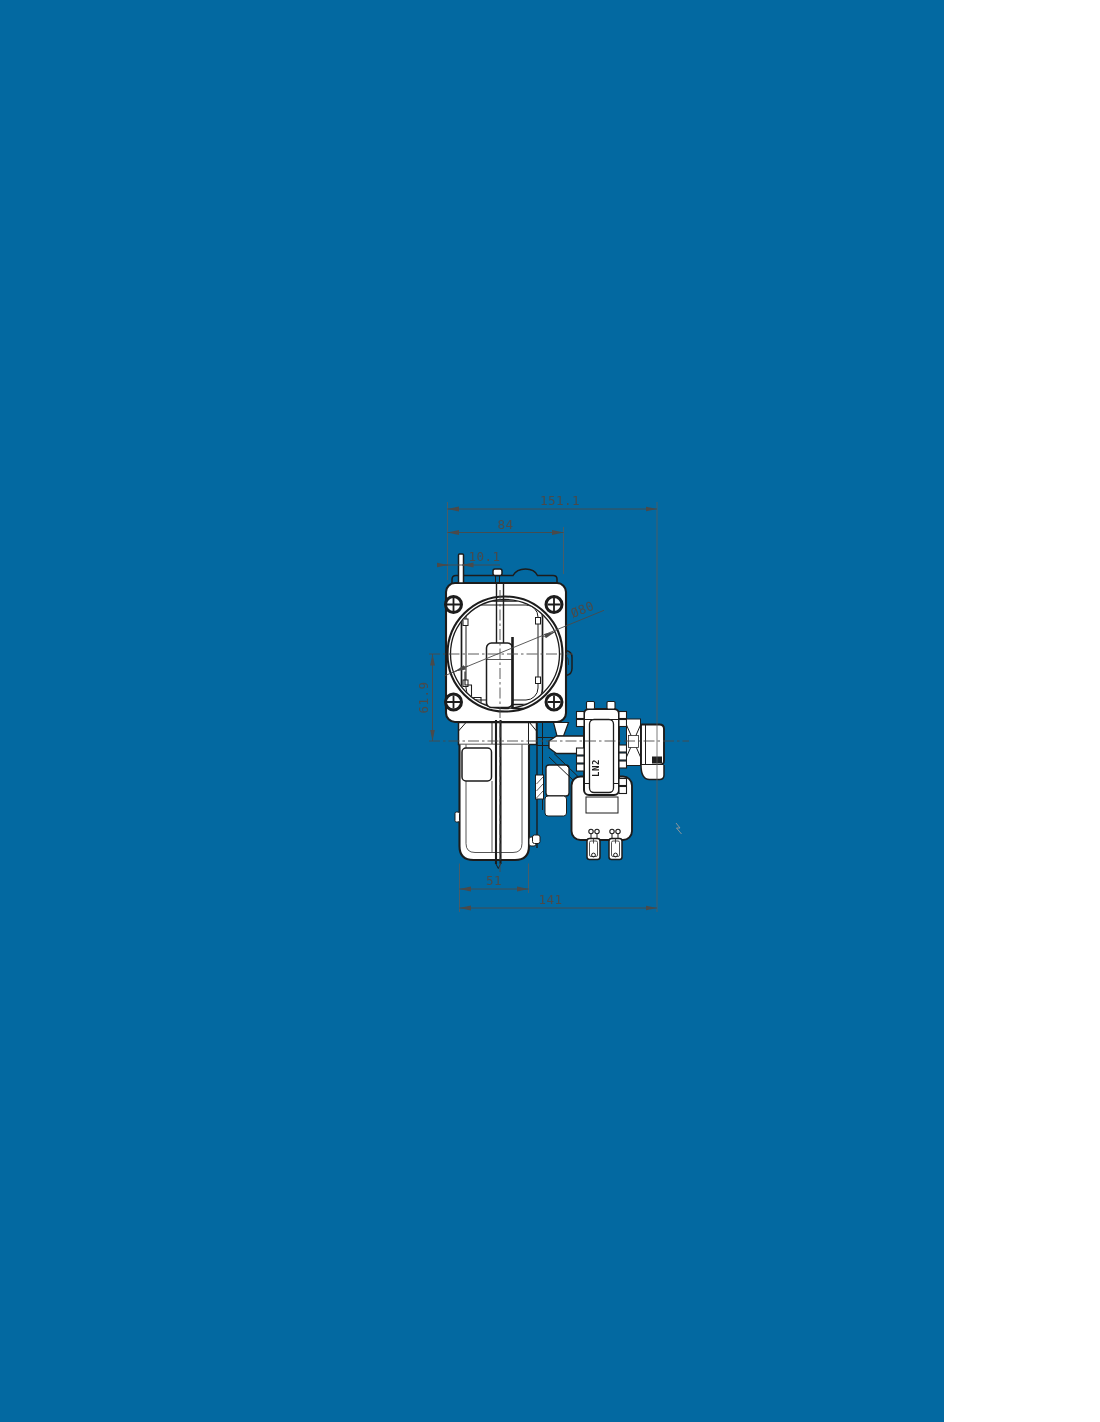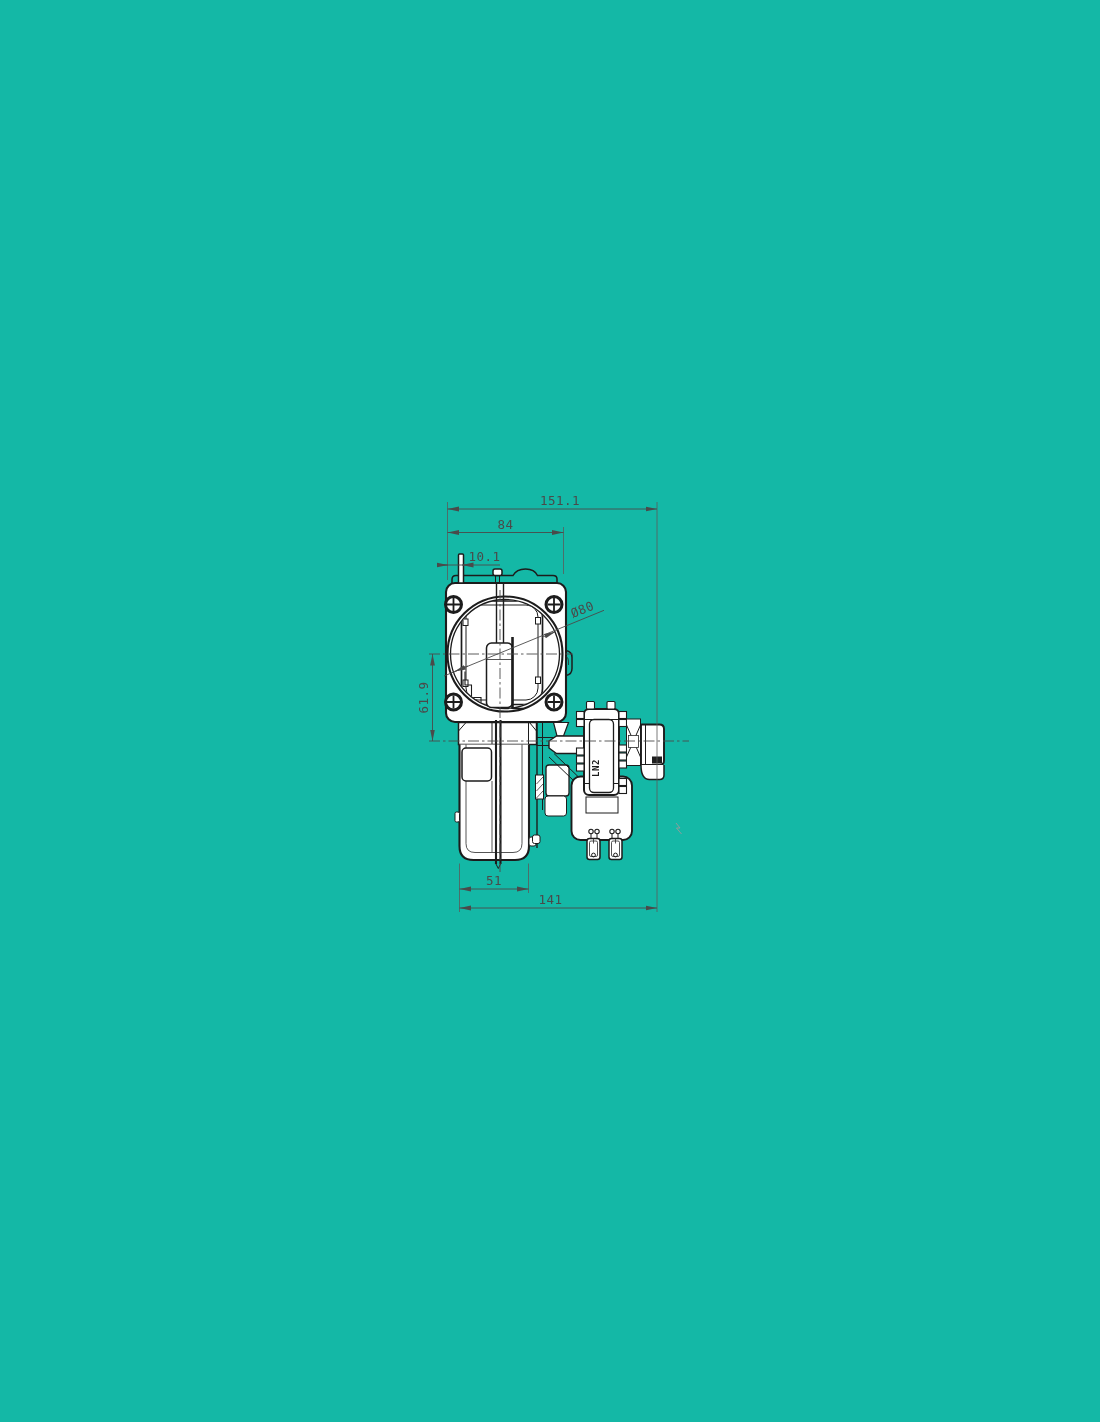--- a/index.html
+++ b/index.html
@@ -1,16 +1,16 @@
 <!DOCTYPE html>
 <html><head>
 <meta charset="utf-8">
 <style>
   html,body{margin:0;padding:0;background:#ffffff;}
-  .page{position:relative;width:1100px;height:1422px;background:#14b8a6;overflow:hidden;
+  .page{position:relative;width:944px;height:1422px;background:#0369a1;overflow:hidden;
         font-family:"DejaVu Sans Mono", monospace;}
   svg{position:absolute;left:0;top:0;}
   
   .lw3{stroke:#1c1c1c;stroke-width:2.1;fill:none;}
   .lw2{stroke:#1c1c1c;stroke-width:1.5;fill:none;}
   .lw1{stroke:#1c1c1c;stroke-width:1;fill:none;}
   .lw0{stroke:#2a2a2a;stroke-width:.8;fill:none;}
   .fw{fill:#ffffff;}
   .cl{stroke:#4a4a4a;stroke-width:.9;fill:none;stroke-dasharray:11 3 2.5 3;}
   .dim{stroke:#4a4a4a;stroke-width:.9;fill:none;}

